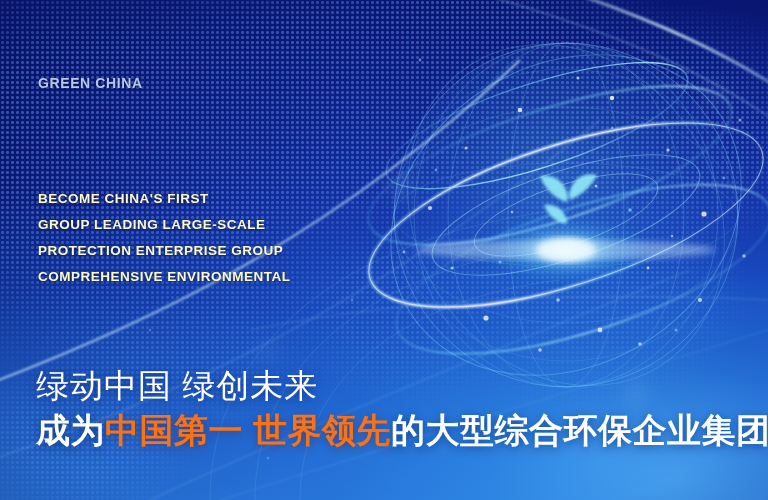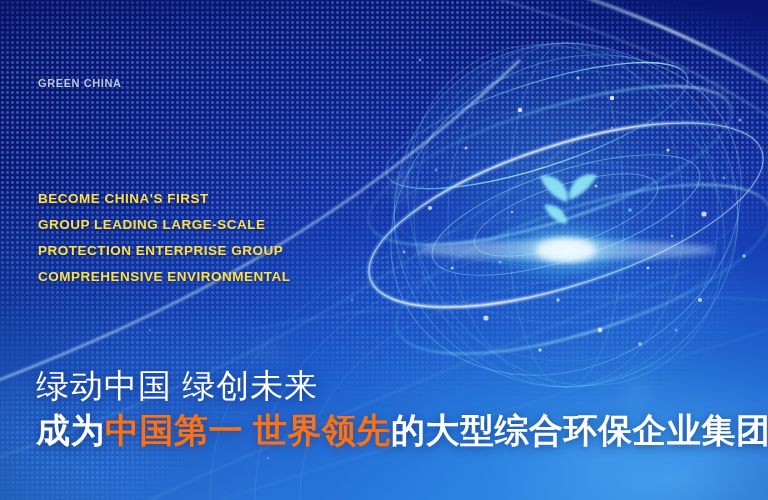--- a/index.html
+++ b/index.html
@@ -70,38 +70,38 @@
     background: radial-gradient(120% 120% at 50% 45%, rgba(0,0,0,0) 52%, rgba(6,16,80,0.30) 84%, rgba(5,12,66,0.48) 100%);
   }
 
   svg.layer { width: 768px; height: 500px; }
 
   
   .eyebrow {
     position: absolute;
     left: 38px;
     top: 70px;
-    font-size: 11px;
+    font-size: 14px;
     font-weight: bold;
     letter-spacing: 0.6px;
     line-height: 27px;
     color: #b9c6e8;
     text-shadow: 0 1px 3px rgba(4,12,60,0.55);
   }
   .eyebrow div { white-space: nowrap; }
 
   .tagline {
     position: absolute;
     left: 38px;
     top: 186px;
     font-size: 13.5px;
     font-weight: bold;
     letter-spacing: 0.5px;
     line-height: 26px;
-    color: #fde047;
+    color: #fef9c3;
     text-shadow: 0 1px 3px rgba(4,12,60,0.55);
   }
   .tagline div { white-space: nowrap; }
 
   .headline {
     position: absolute;
     left: 36px;
     top: 364px;
     color: #ffffff;
   }

